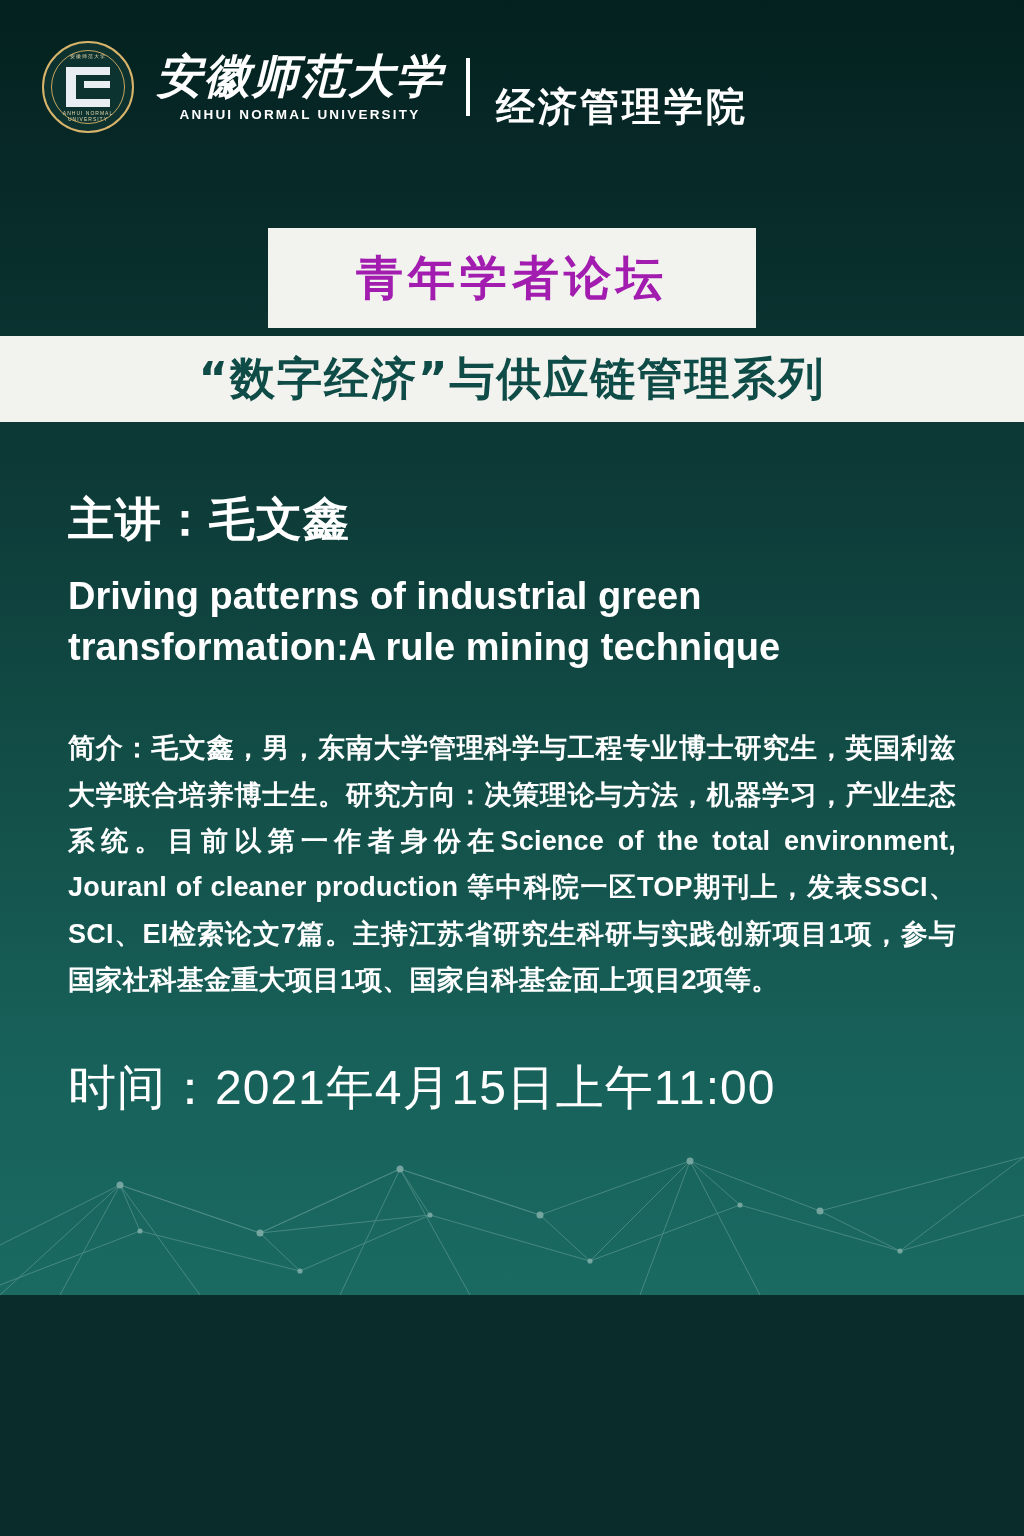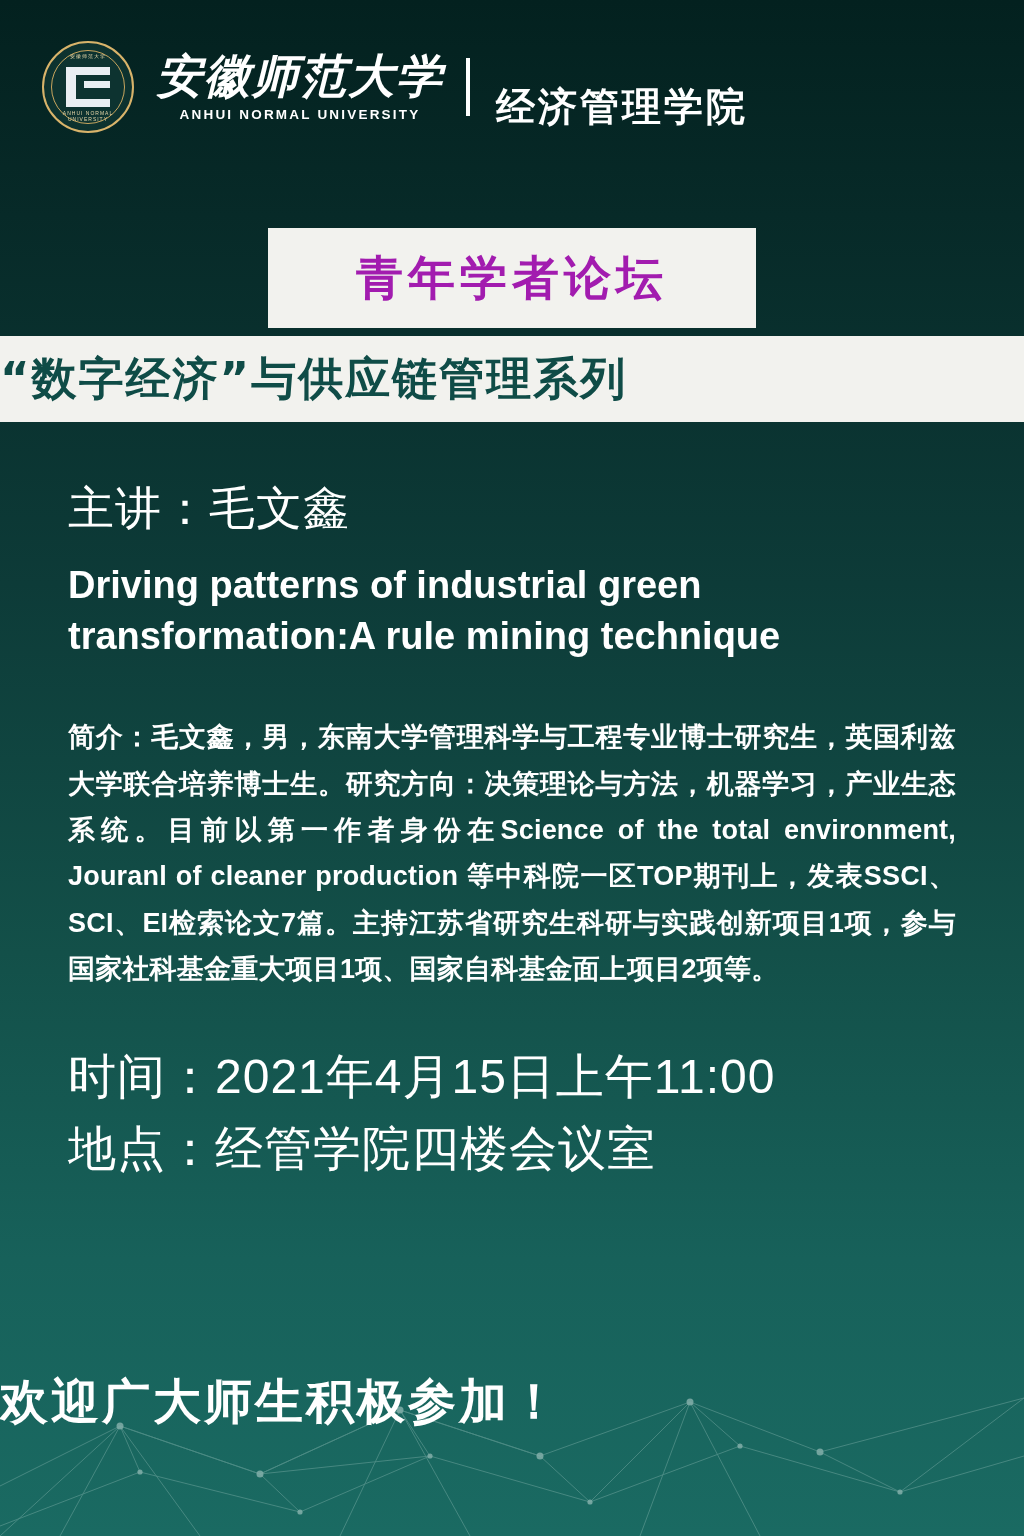--- a/index.html
+++ b/index.html
@@ -4,21 +4,21 @@
 <style>
   * { margin:0; padding:0; box-sizing:border-box; }
   html, body {
     width:1024px; height:1536px;
     font-family:"Liberation Sans","DejaVu Sans",sans-serif;
     background:#0a2c2a;
     overflow:hidden;
   }
   .poster {
     position:relative;
-    width:1024px; height:1536px;
+    width:1024px; height:1295px;
     background:linear-gradient(180deg,#03211f 0%,#072a28 14%,#0d3b38 38%,#135049 62%,#17615a 82%,#1a6a62 100%);
     overflow:hidden;
   }
   
   .net {
     position:absolute; left:0; bottom:0; width:1024px; height:230px;
     opacity:0.5; pointer-events:none;
   }
   
   .header {
@@ -79,32 +79,33 @@
     display:flex; align-items:center; justify-content:center;
   }
   .title-band .t {
     font-size:47px; font-weight:bold; color:#a21caf; letter-spacing:5px;
     font-family:"DejaVu Sans","Liberation Sans",sans-serif;
   }
   .subtitle-band {
     position:absolute; top:336px; left:0;
     width:1024px; height:86px;
     background:#f2f2ee;
-    display:flex; align-items:center; 
+    display:flex; align-items:center; justify-content:center;
   }
   .subtitle-band .s {
     font-size:45px; font-weight:bold; color:#0f4c47; letter-spacing:2px;
     font-family:"DejaVu Sans","Liberation Sans",sans-serif;
   }
 
   
   .body { position:absolute; left:68px; top:480px; width:900px; color:#ffffff; }
   .row-speaker {
-    font-size:46px; font-weight:normal; letter-spacing:1px; line-height:1.25;
+    font-size:46px; font-weight:bold; letter-spacing:1px; line-height:1.25;
     margin-bottom:16px;
+    margin-top:11px;
   }
   .row-topic {
     display:flex; align-items:flex-start;
     font-size:38px; font-weight:bold; line-height:1.35;
   }
   .row-topic .lbl { font-size:46px; flex:0 0 auto; }
   .row-topic .val { padding-top:6px; }
 
   .intro {
     margin-top:52px;
@@ -189,18 +190,17 @@
       <span class="val">
         <span>Driving patterns of industrial green</span><br>
         <span>transformation:A rule mining technique</span>
       </span>
     </div>
 
     <div class="intro">简介：毛文鑫，男，东南大学管理科学与工程专业博士研究生，英国利兹大学联合培养博士生。研究方向：决策理论与方法，机器学习，产业生态系统。目前以第一作者身份在Science of the total environment, Jouranl of cleaner production 等中科院一区TOP期刊上，发表SSCI、SCI、EI检索论文7篇。主持江苏省研究生科研与实践创新项目1项，参与国家社科基金重大项目1项、国家自科基金面上项目2项等。</div>
 
     <div class="when-where">
       <div>时间：2021年4月15日上午11:00</div>
-      <div>地点：经管学院四楼会议室</div>
     </div>
   </div>
 
   <div class="welcome">欢迎广大师生积极参加！</div>
 </div>
 
 </body></html>

